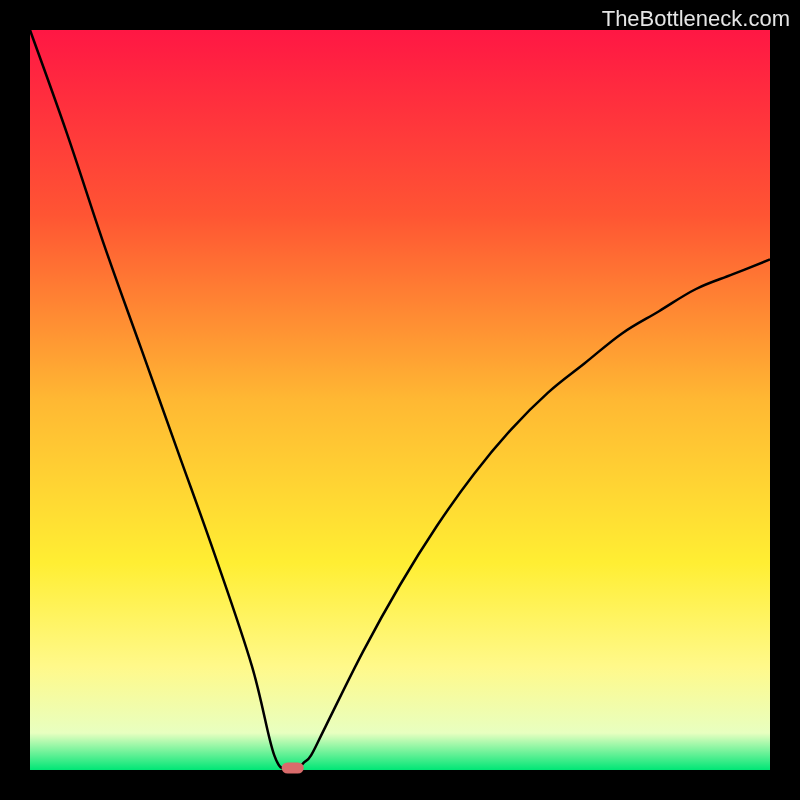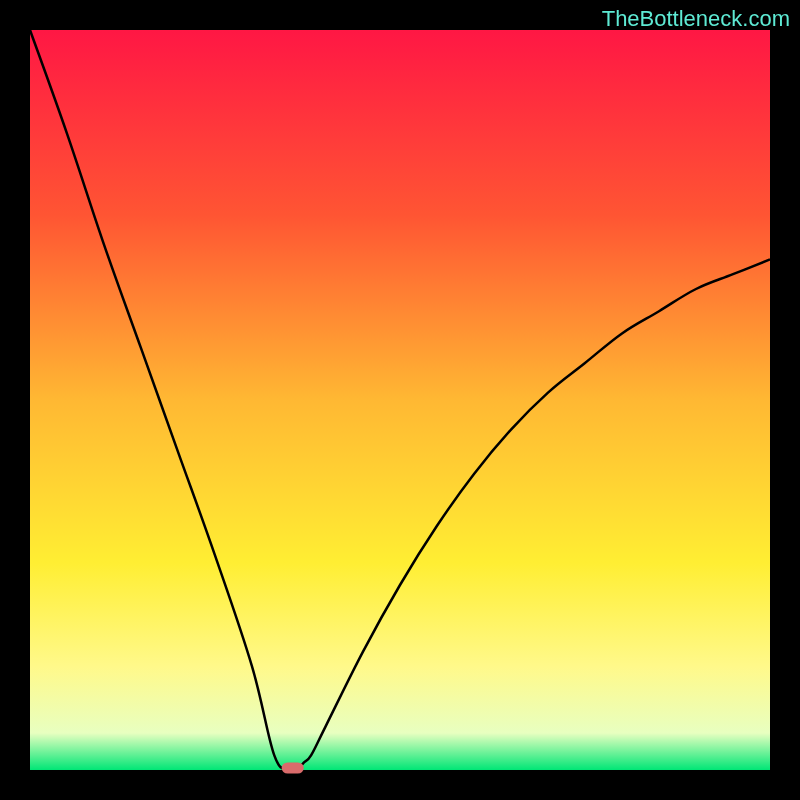--- a/index.html
+++ b/index.html
@@ -13,21 +13,21 @@
   }
   .chart-container {
     position: relative;
     width: 800px;
     height: 800px;
   }
   .watermark {
     position: absolute;
     top: 6px;
     right: 10px;
-    color: #5eead4;
+    color: #e5e5e5;
     font-size: 22px;
     font-weight: 500;
     z-index: 10;
   }
   svg {
     display: block;
   }
 </style>
 </head>
 <body>

